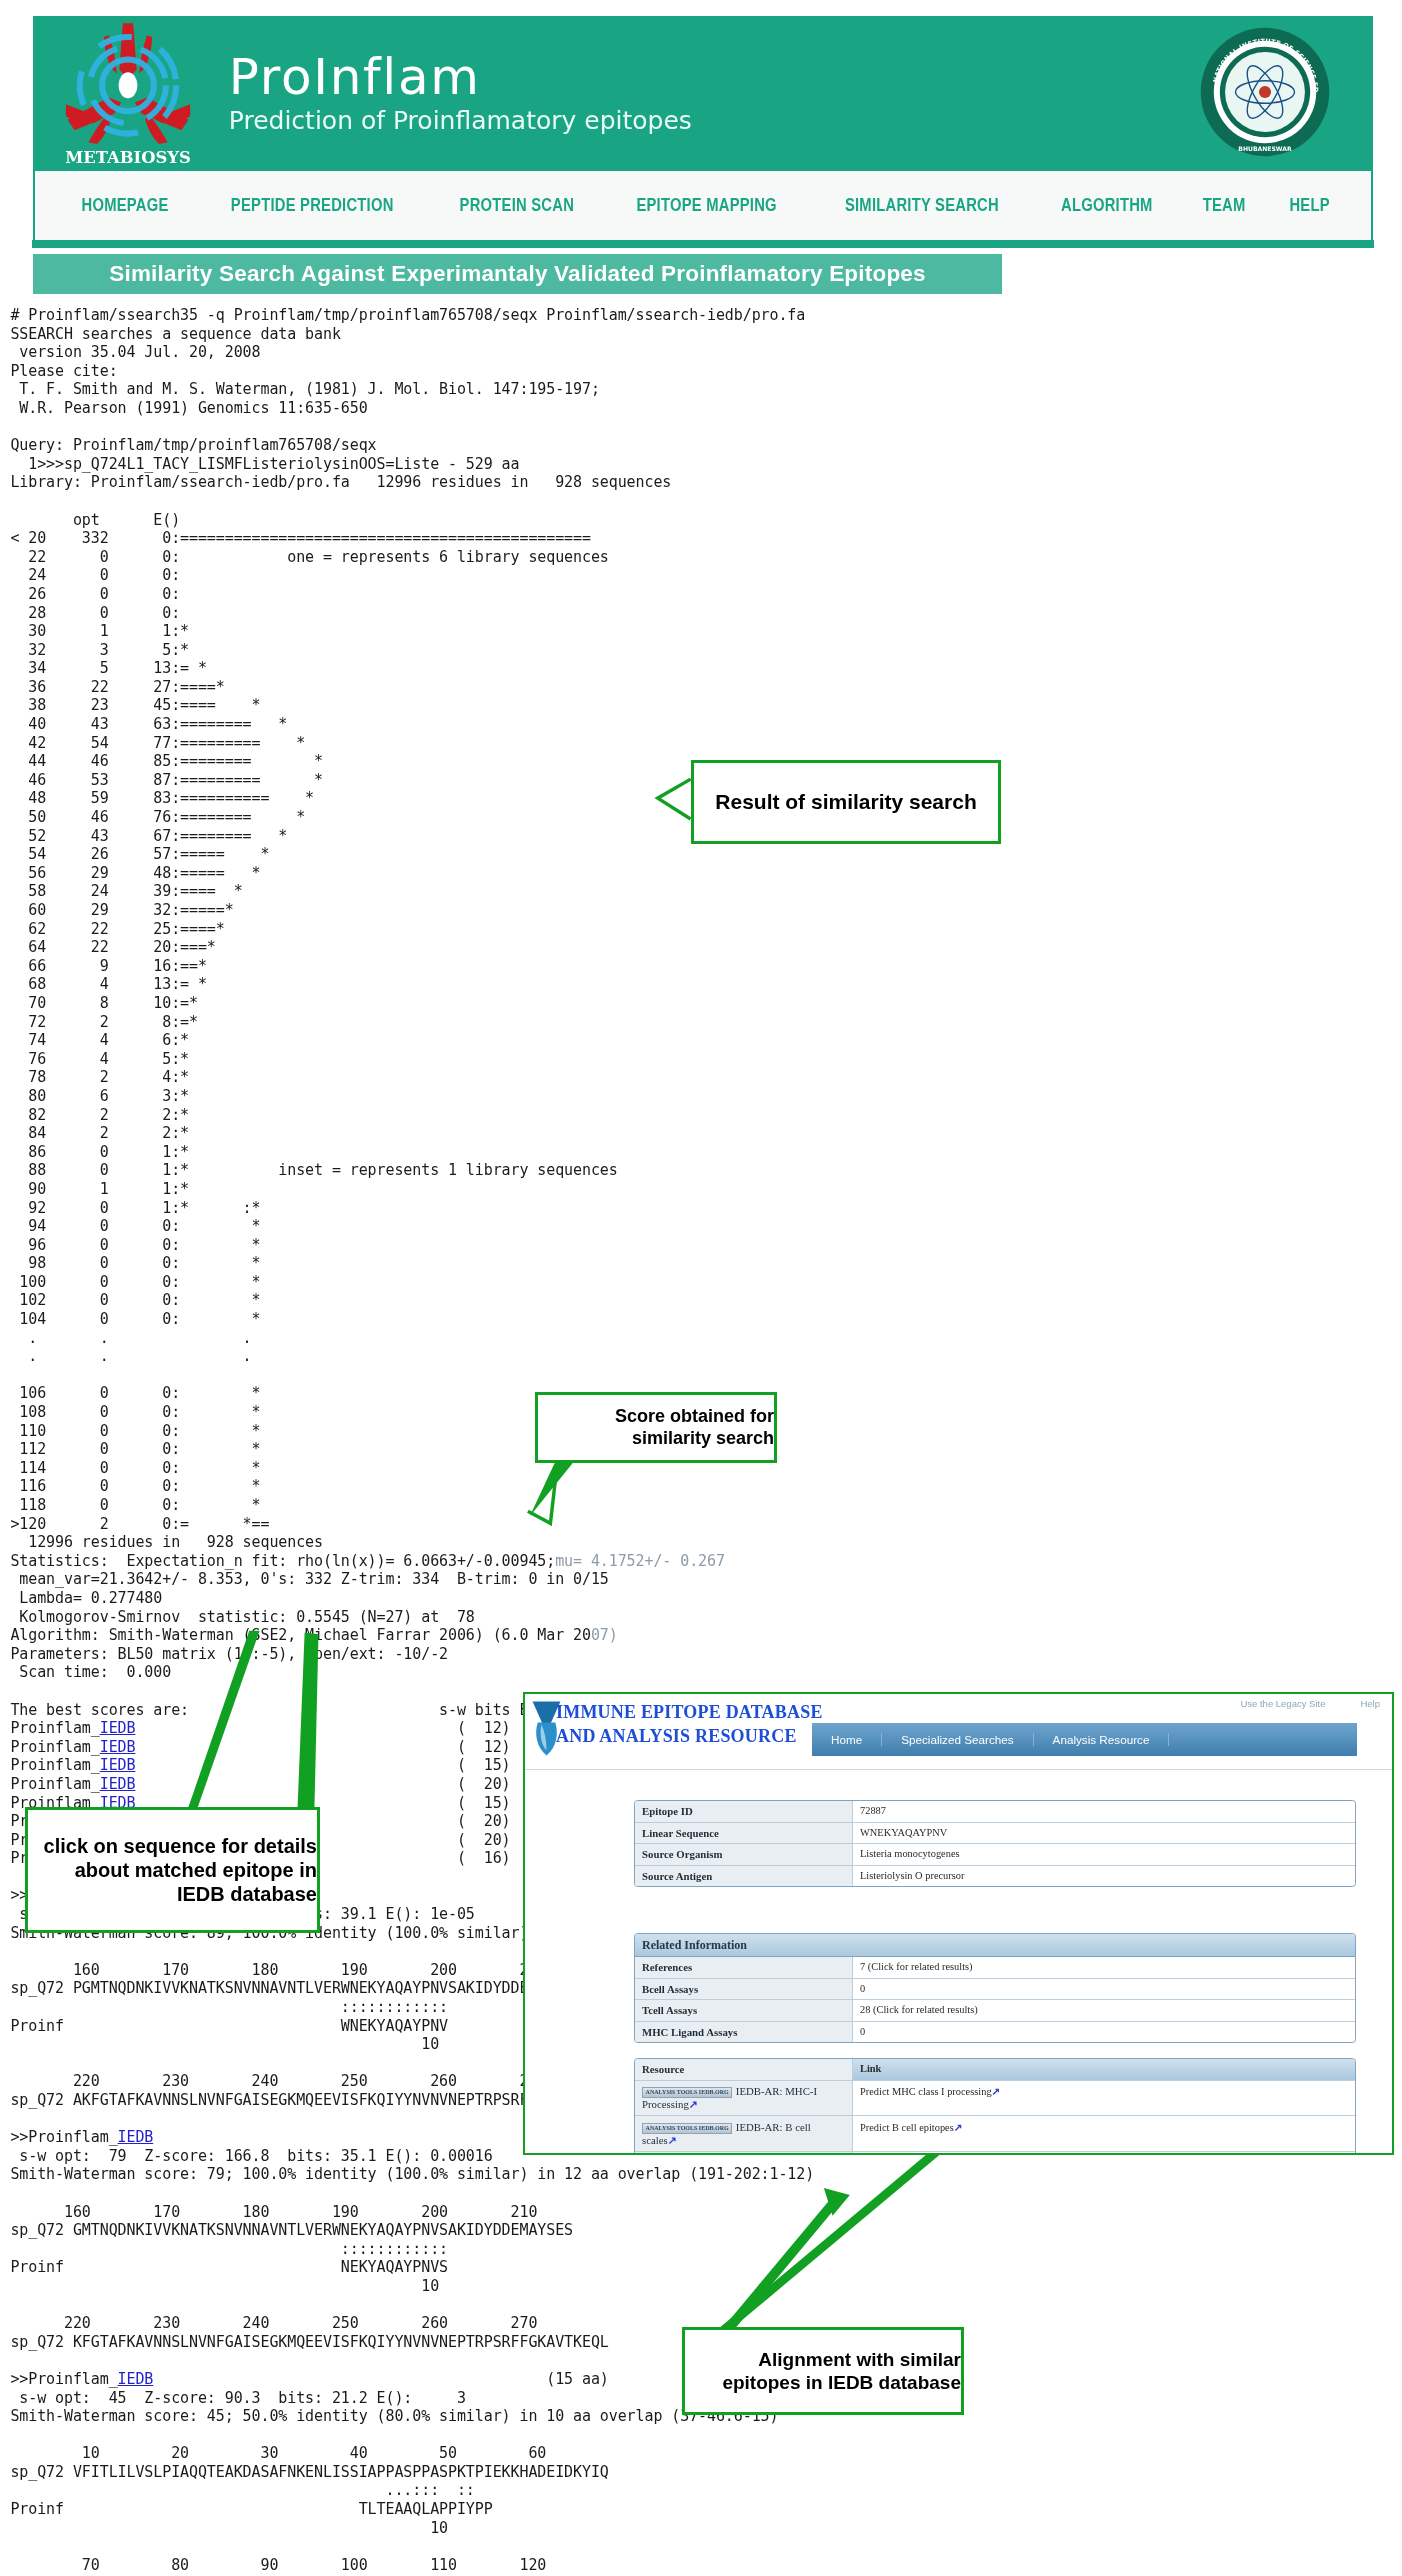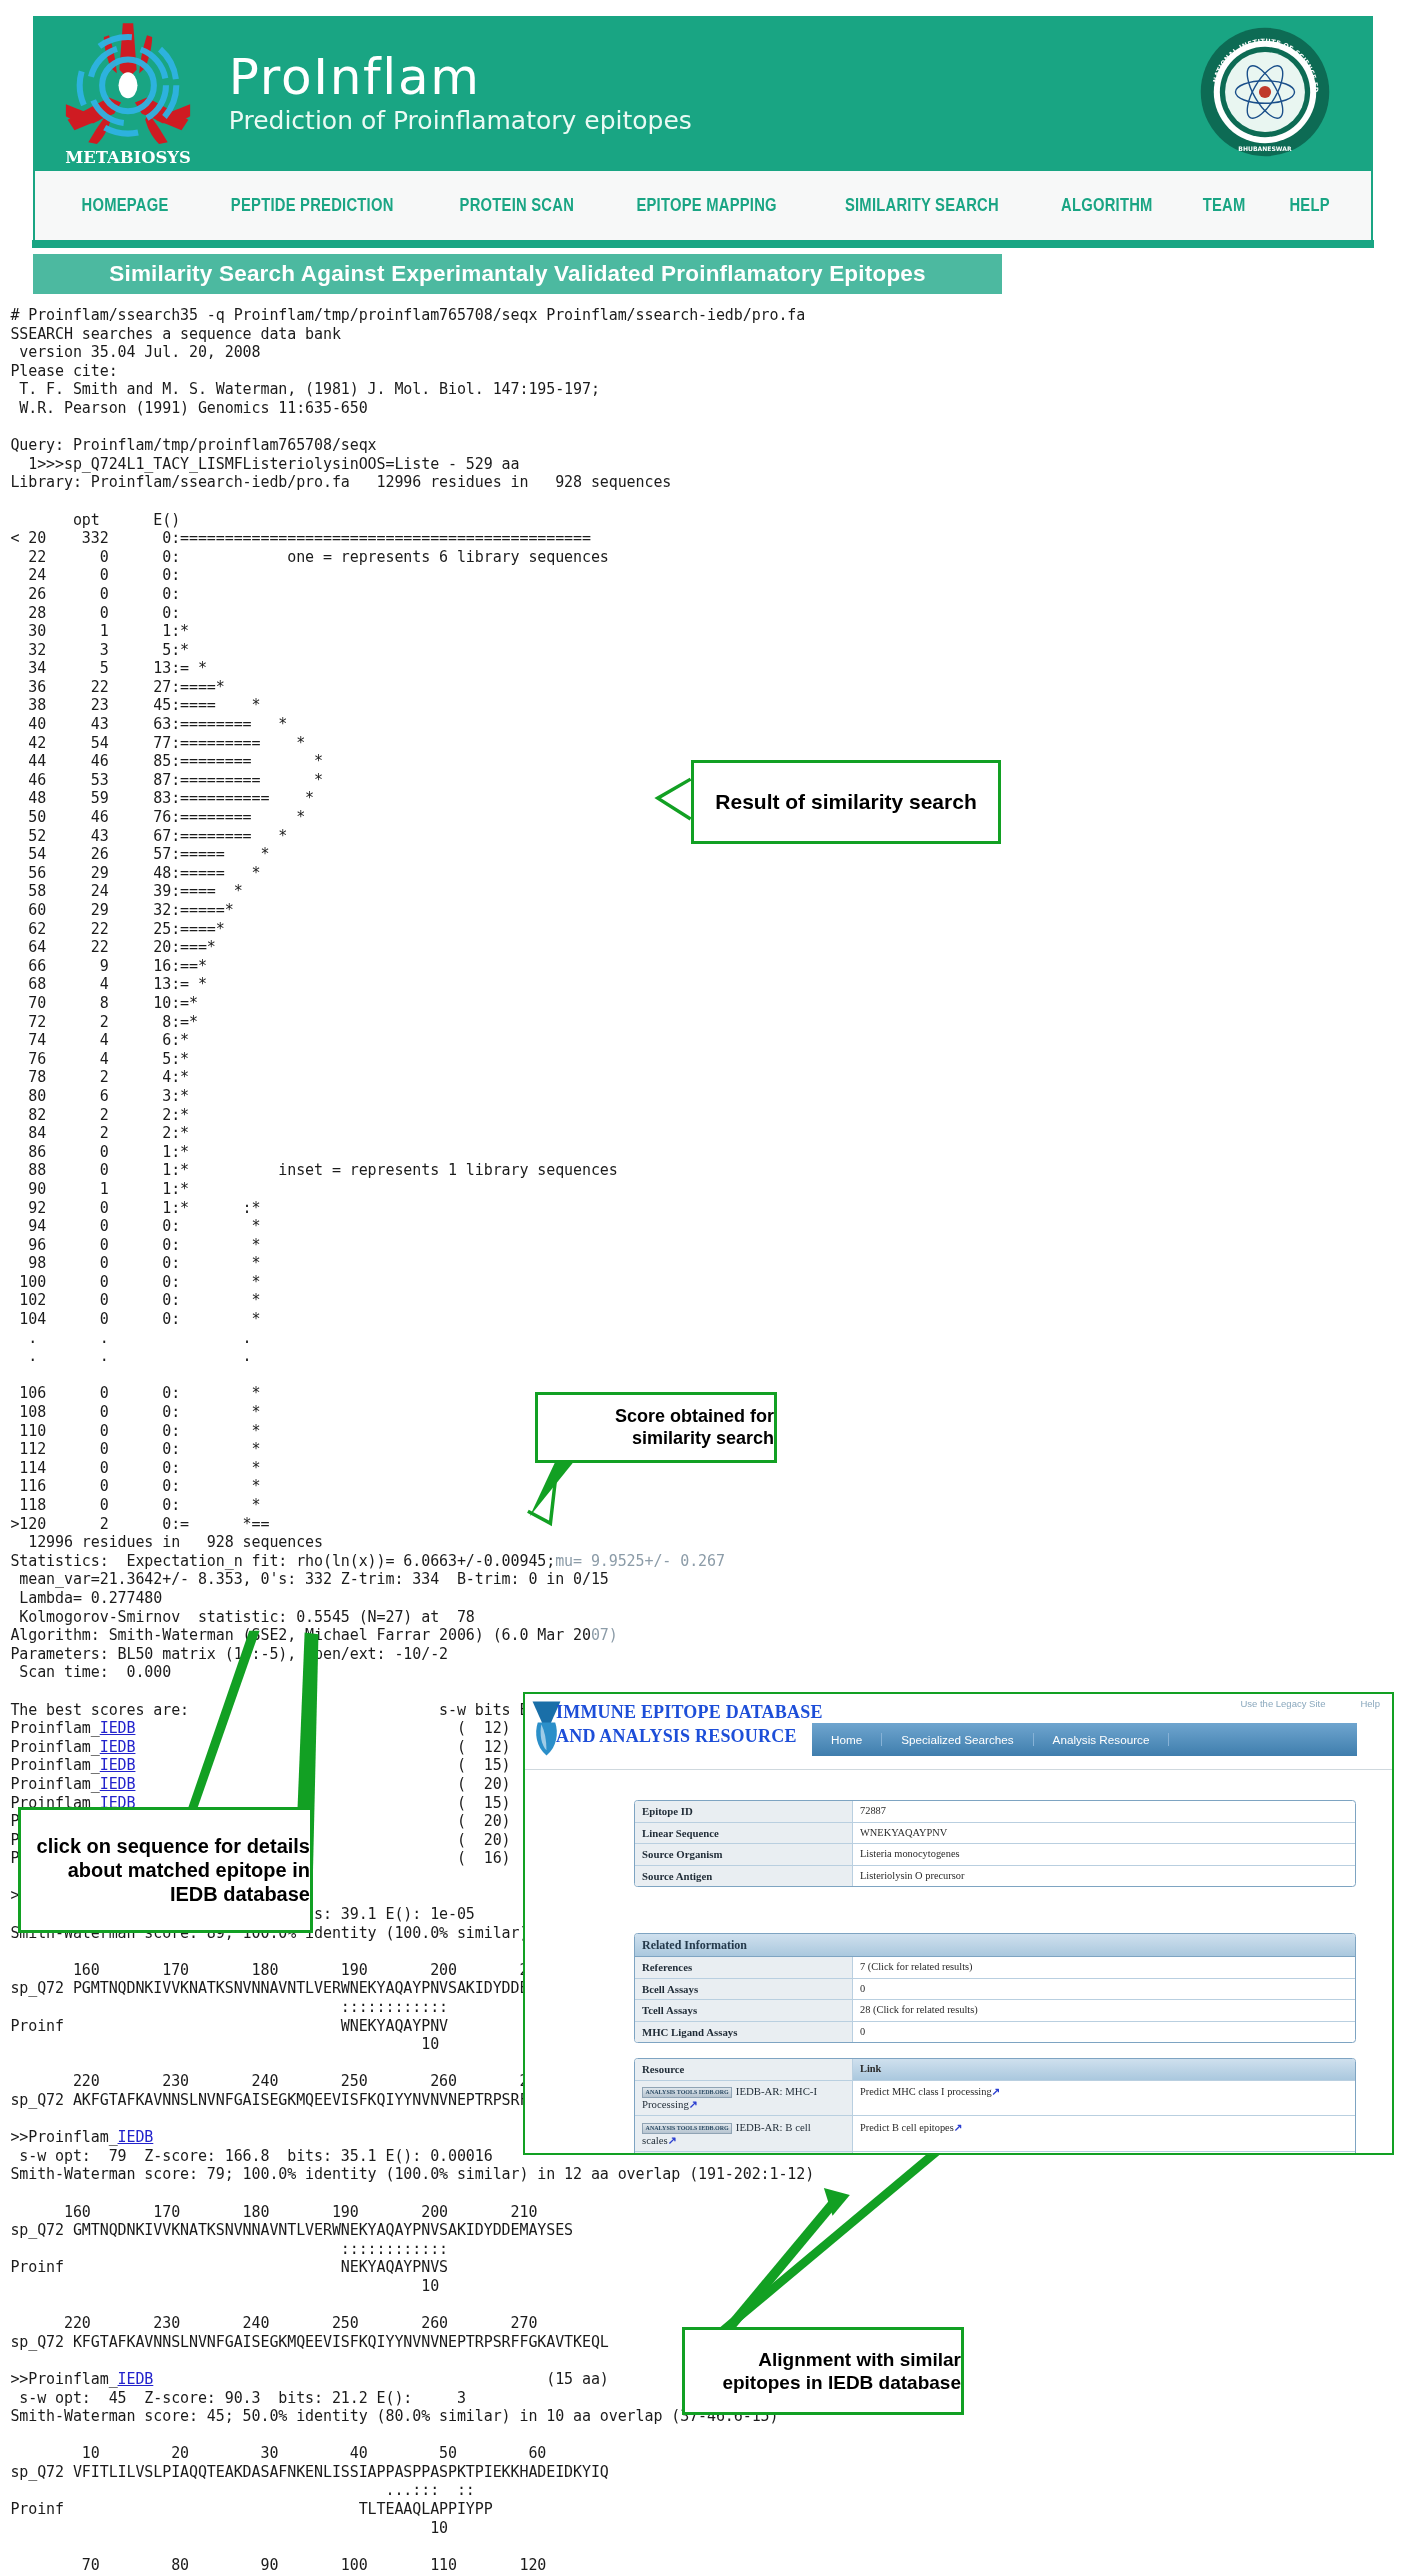--- a/index.html
+++ b/index.html
@@ -133,21 +133,21 @@
   }
   #callout-result {
     left:691px; top:760px; width:310px; height:84px;
     font-size:21px; line-height:1.22;
   }
   #callout-score {
     left:535px; top:1392px; width:242px; height:71px;
     font-size:18px; line-height:1.22;
   }
   #callout-click {
-    left:18px; top:1807px; width:295px; height:126px;
+    left:25px; top:1807px; width:295px; height:126px;
     font-size:20px; line-height:1.2;
   }
   #callout-align {
     left:682px; top:2327px; width:282px; height:88px;
     font-size:19px; line-height:1.22;
   }
 
   .svg-layer {
     position:absolute; left:0; top:0;
     width:1402px; height:2576px;
@@ -382,21 +382,21 @@
 
  106      0      0:        *
  108      0      0:        *
  110      0      0:        *
  112      0      0:        *
  114      0      0:        *
  116      0      0:        *
  118      0      0:        *
 &gt;120      2      0:=      *==
   12996 residues in   928 sequences
-Statistics:  Expectation_n fit: rho(ln(x))= 6.0663+/-0.00945;<span class="faint">mu= 9.9525+/- 0.267</span>
+Statistics:  Expectation_n fit: rho(ln(x))= 6.0663+/-0.00945;<span class="faint">mu= 4.1752+/- 0.267</span>
  mean_var=21.3642+/- 8.353, 0's: 332 Z-trim: 334  B-trim: 0 in 0/15
  Lambda= 0.277480
  Kolmogorov-Smirnov  statistic: 0.5545 (N=27) at  78
 Algorithm: Smith-Waterman (SSE2, Michael Farrar 2006) (6.0 Mar 20<span class="faint">07)</span>
 Parameters: BL50 matrix (15:-5), open/ext: -10/-2
  Scan time:  0.000
 
 The best scores are:                            s-w bits E(928)
 Proinflam_<span class="lnk">IEDB</span>                                    (  12)   89 39.1    1e-05
 Proinflam_<span class="lnk">IEDB</span>                                    (  12)   79 35.1  0.00016

